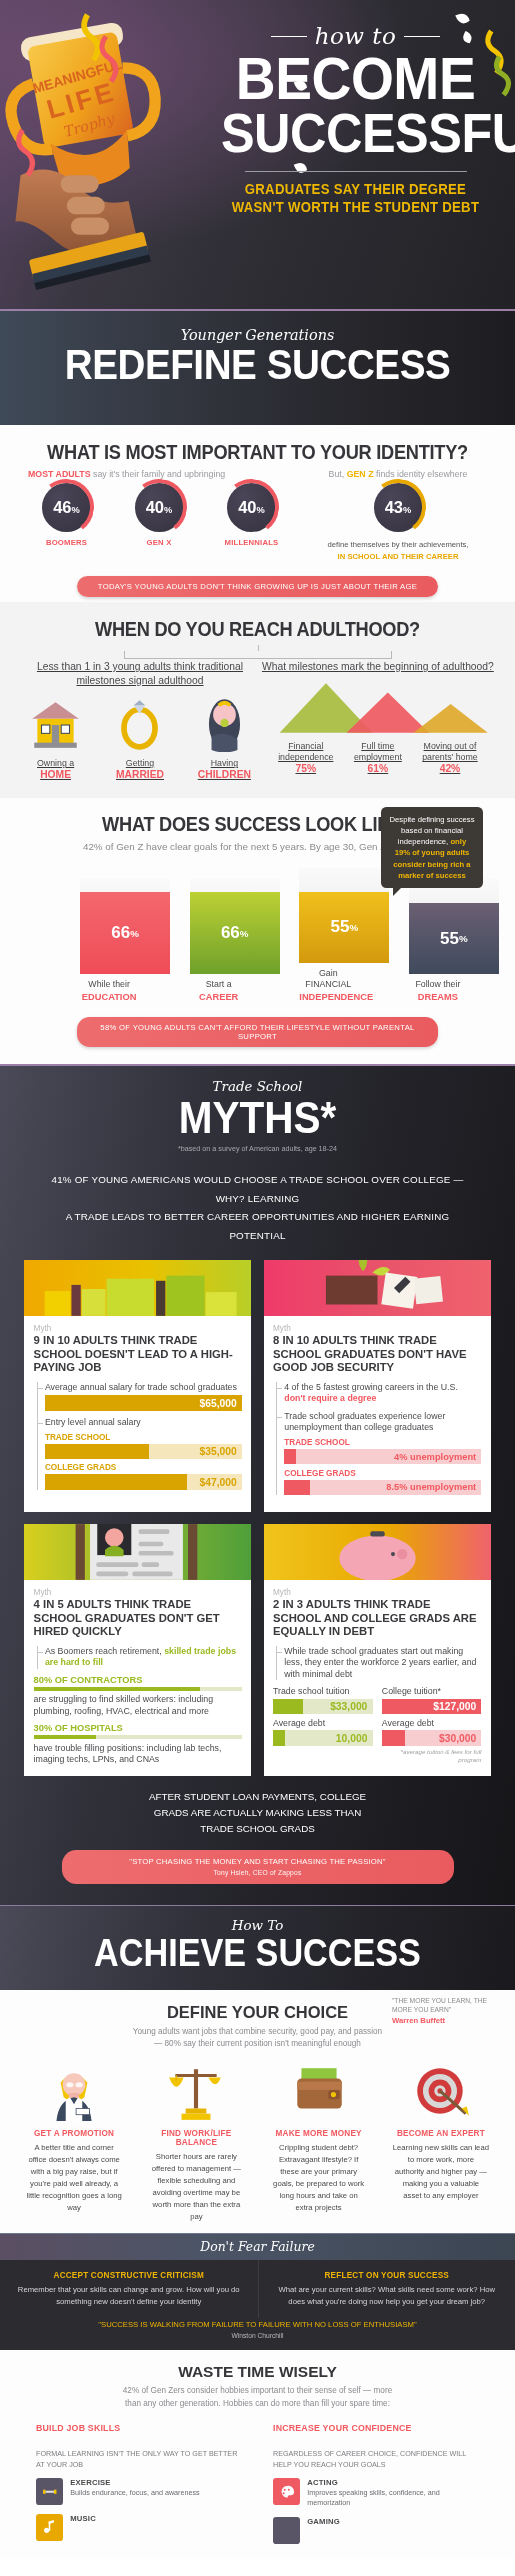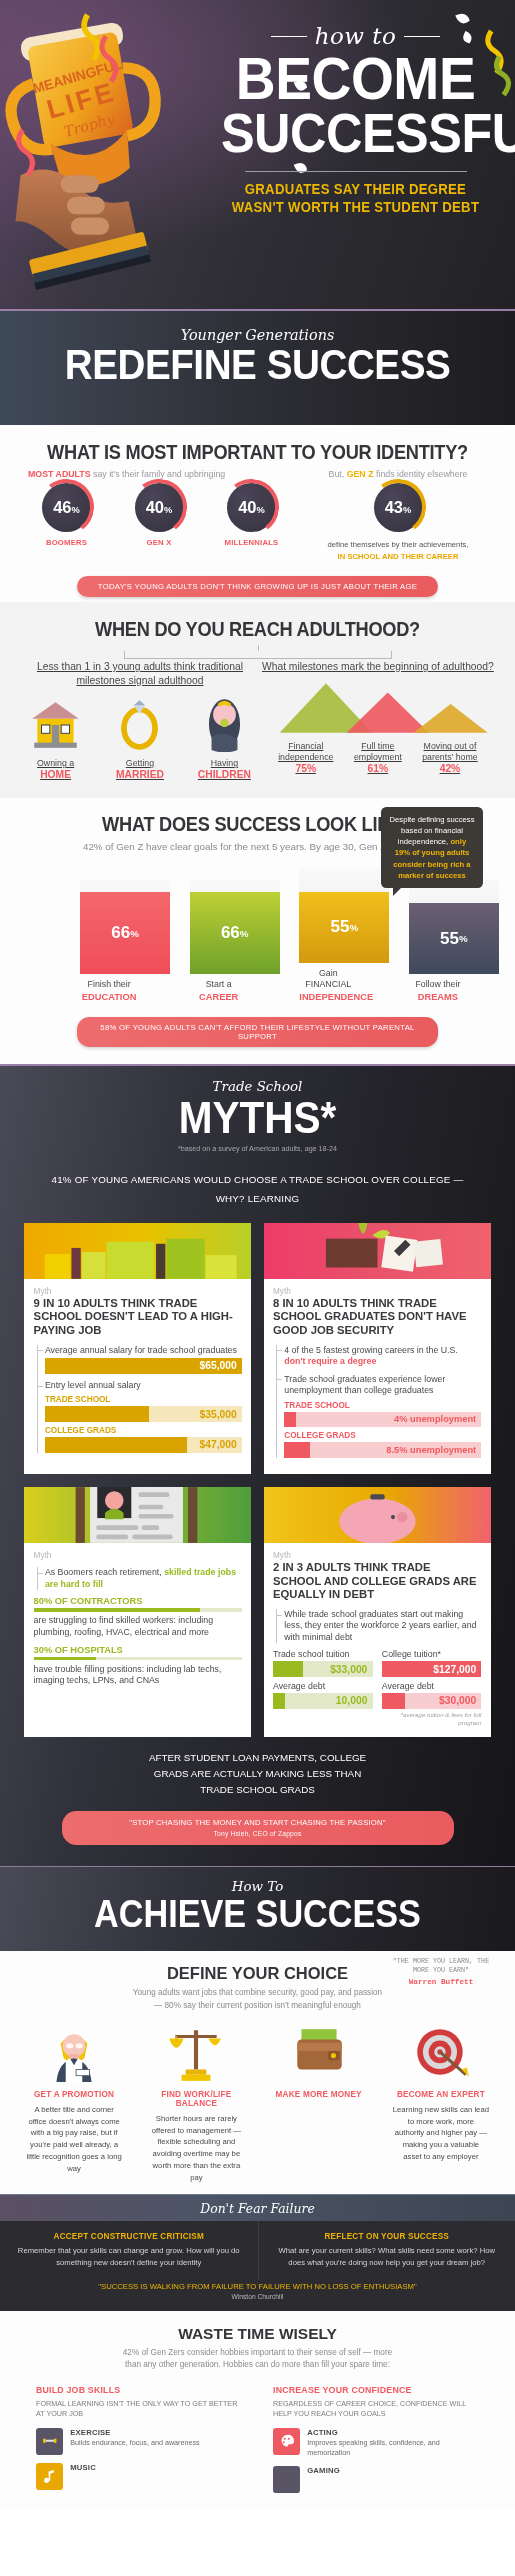--- a/index.html
+++ b/index.html
@@ -219,22 +219,22 @@
     padding: 12.4px 0 17.5px; text-align: center; border-top: 1.5px solid #8f7aa0;
   }
   .achieve .kicker { font-family: "DejaVu Serif", serif; font-style: italic; color: #fff; font-size: 13.4px; }
   .achieve .big {
     font-family: "Liberation Sans Narrow","Liberation Sans",sans-serif; color: #fff;
     font-weight: bold; font-size: 38px; line-height: 1; transform: scaleX(.9); margin-top: 1px;
   }
   .define { background: #fdfdfd; padding: 13.4px 0 10.3px; text-align: center; }
   .define-title { font-family: "Liberation Sans Narrow","Liberation Sans",sans-serif; font-weight: bold; font-size: 16.5px; color: #35353a; }
   .define-sub { font-family: "Liberation Sans Narrow","Liberation Sans",sans-serif; font-size: 8.2px; color: #8b8b90; margin-top: 4.1px; line-height: 1.5; }
-  .buffett { position: absolute; right: 25px; top: 6.2px; width: 98px; text-align: center;
-             font-family: Liberation Mono, monospace; font-size: 6.7px; color: #8b8b90; line-height: 1.4; }
+  .buffett { position: absolute; right: 25px; top: 6.2px; width: 98px; text-align: left;
+             font-family: Liberation Sans, sans-serif; font-size: 6.7px; color: #8b8b90; line-height: 1.4; }
   .buffett b { display: block; color: #f2585f; font-weight: bold; font-size: 7.7px; margin-top: 1.5px; }
   .goal-row { display: flex; justify-content: center; gap: 26px; margin-top: 13.4px; padding: 0 26px; }
   .goal { width: 106px; text-align: center; }
   .goal-title { font-family: "Liberation Sans Narrow","Liberation Sans",sans-serif; font-weight: bold; font-size: 8.2px; color: #f2585f; margin-top: 5.2px; letter-spacing: 0.2px; }
   .goal-txt { font-family: "Liberation Sans Narrow","Liberation Sans",sans-serif; font-size: 7.7px; color: #4a4a4e; margin-top: 4.1px; line-height: 1.55; }
 
   .fail-band {
     background: linear-gradient(90deg,#5b4f63,#4b5566 40%,#3c4552 100%);
     padding: 5.2px 0; text-align: center; border-top: 1.5px solid #6b7a8f;
   }
@@ -250,21 +250,21 @@
   .winston .q { font-family: "Liberation Sans Narrow","Liberation Sans",sans-serif; font-size: 7.7px; color: #efb400; }
   .winston .who { font-family: "Liberation Sans Narrow","Liberation Sans",sans-serif; font-size: 6.7px; color: #b9b9bd; margin-top: 2.1px; }
 
   
   .waste { background: #fdfdfd; padding: 13.4px 0 15.5px; text-align: center; }
   .waste-title { font-family: "Liberation Sans Narrow","Liberation Sans",sans-serif; font-weight: bold; font-size: 15.5px; color: #35353a; }
   .waste-sub { font-family: "Liberation Sans Narrow","Liberation Sans",sans-serif; font-size: 8.2px; color: #8b8b90; margin-top: 4.1px; line-height: 1.5; }
   .waste-cols { display: flex; justify-content: center; gap: 31px; margin-top: 13.4px; padding: 0 36px; text-align: left; }
   .waste-col { flex: 1; }
   .waste-head { font-family: "Liberation Sans Narrow","Liberation Sans",sans-serif; font-weight: bold; font-size: 8.8px; color: #f2585f; letter-spacing: 0.2px; }
-  .waste-head-sub { font-family: "Liberation Sans Narrow","Liberation Sans",sans-serif; font-size: 7.2px; color: #7d7d82; margin-top: 4px; line-height: 1.45; }
+  .waste-head-sub { font-family: "Liberation Sans Narrow","Liberation Sans",sans-serif; font-size: 7.2px; color: #7d7d82; margin-top: 16px; line-height: 1.45; }
   .waste-item { display: flex; gap: 7.2px; margin-top: 8.2px; align-items: flex-start; }
   .waste-ico { width: 27px; height: 27px; flex: 0 0 27px; border-radius: 3.1px; display:flex; align-items:center; justify-content:center; font-size: 13.4px; }
   .waste-name { font-family: "Liberation Sans Narrow","Liberation Sans",sans-serif; font-weight: bold; font-size: 7.7px; color: #4a4a4e; letter-spacing: 0.2px; }
   .waste-desc { font-family: "Liberation Sans Narrow","Liberation Sans",sans-serif; font-size: 7.2px; color: #6c6c72; line-height: 1.4; margin-top: 1px; }
 </style>
 </head>
 <body>
 
 <div class="hero">
   <div class="hero-inner">
@@ -482,21 +482,21 @@
 
   <div class="bars">
     <div class="bar-cell">
       <div class="bar">
         <div class="fill" style="height:82px;background:linear-gradient(180deg,#f4676d,#ef4d58);">
           <span>66</span>
             <small>%</small>
         </div>
       </div>
       <div class="bar-cap">
-        <span>Finish their</span>
+        <span>While their</span>
         <span class="big">EDUCATION</span>
       </div>
     </div>
     <div class="bar-cell">
       <div class="bar">
         <div class="fill" style="height:82px;background:linear-gradient(180deg,#bdd034,#6fa12b);">
           <span>66</span>
             <small>%</small>
         </div>
       </div>
@@ -538,20 +538,21 @@
   <div class="pill">58% OF YOUNG ADULTS CAN'T AFFORD THEIR LIFESTYLE WITHOUT PARENTAL SUPPORT</div>
 </div>
 
 <div class="myths">
   <div class="kicker">Trade School</div>
   <div class="big">MYTHS*</div>
   <div class="foot">*based on a survey of American adults, age 18-24</div>
 
   <div class="myths-intro">
     <div>41% OF YOUNG AMERICANS WOULD CHOOSE A TRADE SCHOOL OVER COLLEGE — WHY? LEARNING</div>
+    <div>A TRADE LEADS TO BETTER CAREER OPPORTUNITIES AND HIGHER EARNING POTENTIAL</div>
   </div>
 
   <div class="cards">
 
     <div class="card">
       <div class="card-img" style="background:linear-gradient(90deg,#f0a800,#e8c200 55%,#b8cf28);position:relative;overflow:hidden;">
         <svg width="227" height="56" viewBox="0 0 440 108">
           <rect x="40" y="60" width="50" height="48" fill="#f2d000"></rect>
           <rect x="92" y="48" width="18" height="60" fill="#6b3a3f"></rect>
           <rect x="112" y="56" width="46" height="52" fill="#d7e03a"></rect>
@@ -644,20 +645,21 @@
           <rect x="222" y="34" width="48" height="9" rx="4" fill="#bdbdbd"></rect>
           <rect x="222" y="52" width="68" height="9" rx="4" fill="#bdbdbd"></rect>
           <rect x="140" y="74" width="82" height="9" rx="4" fill="#bdbdbd"></rect>
           <rect x="228" y="74" width="34" height="9" rx="4" fill="#bdbdbd"></rect>
           <rect x="140" y="92" width="62" height="9" rx="4" fill="#bdbdbd"></rect>
           <rect x="210" y="92" width="78" height="9" rx="4" fill="#bdbdbd"></rect>
         </svg>
       </div>
       <div class="card-body">
         <div class="card-kicker">Myth</div>
+        <div class="card-title">4 IN 5 ADULTS THINK TRADE SCHOOL GRADUATES DON'T GET HIRED QUICKLY</div>
         <div class="tree">
           <div class="tree-item">
             <div class="tree-txt">
               <span>As Boomers reach retirement, </span><b class="green">skilled trade jobs are hard to fill</b>
             </div>
           </div>
         </div>
         <div style="margin-top:5.2px;">
           <div>
             <div class="pcthead">80% OF CONTRACTORS</div>
@@ -787,20 +789,21 @@
     </div>
     <div class="goal">
       <svg width="62" height="58" viewBox="0 0 120 112">
         <rect x="26" y="8" width="68" height="34" fill="#8fc63d"></rect>
         <rect x="18" y="28" width="86" height="58" rx="8" fill="#a4673a"></rect>
         <rect x="18" y="34" width="86" height="16" fill="#b8784a"></rect>
         <rect x="78" y="50" width="22" height="18" rx="5" fill="#8c5330"></rect>
         <circle cx="88" cy="59" r="5" fill="#f2c400"></circle>
       </svg>
       <div class="goal-title">MAKE MORE MONEY</div>
+      <div class="goal-txt">Crippling student debt? Extravagant lifestyle? If these are your primary goals, be prepared to work long hours and take on extra projects</div>
     </div>
     <div class="goal">
       <svg width="62" height="58" viewBox="0 0 120 112">
         <circle cx="58" cy="52" r="44" fill="#d13b3b"></circle>
         <circle cx="58" cy="52" r="33" fill="#d8d8d8"></circle>
         <circle cx="58" cy="52" r="22" fill="#d13b3b"></circle>
         <circle cx="58" cy="52" r="11" fill="#d8d8d8"></circle>
         <circle cx="58" cy="52" r="5" fill="#d13b3b"></circle>
         <line x1="58" y1="52" x2="108" y2="96" stroke="#7a5a3a" stroke-width="6"></line>
         <path d="M100 86 l14 14 l-4 -18Z" fill="#f2c400"></path>

